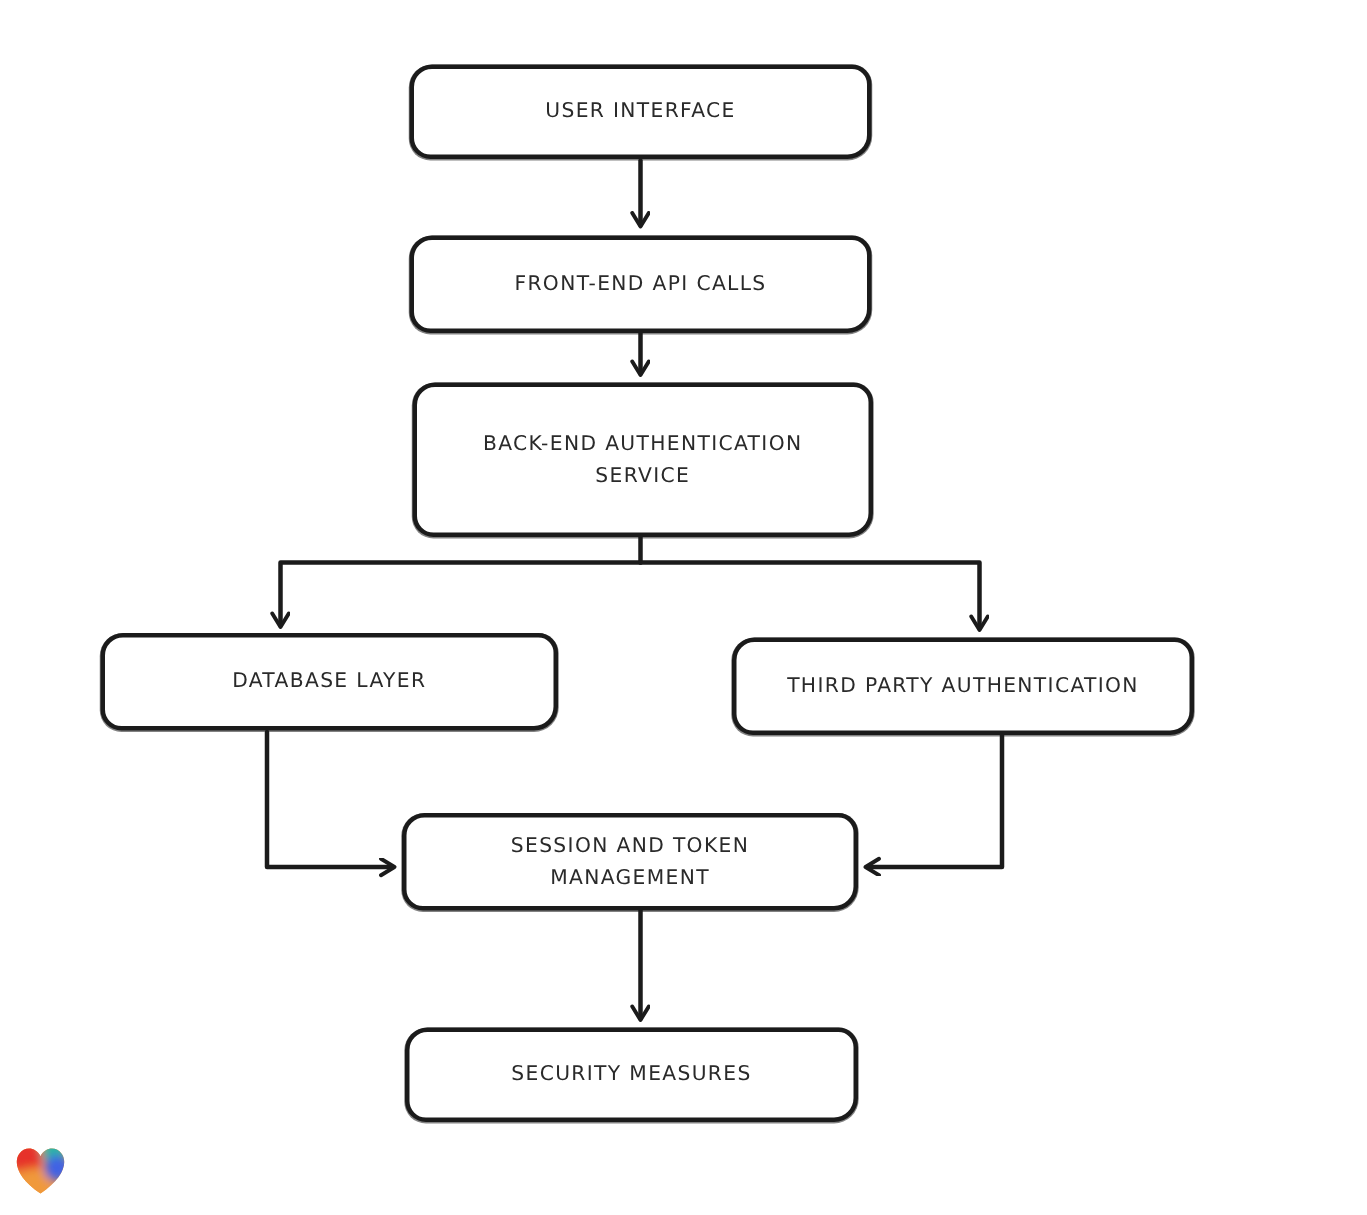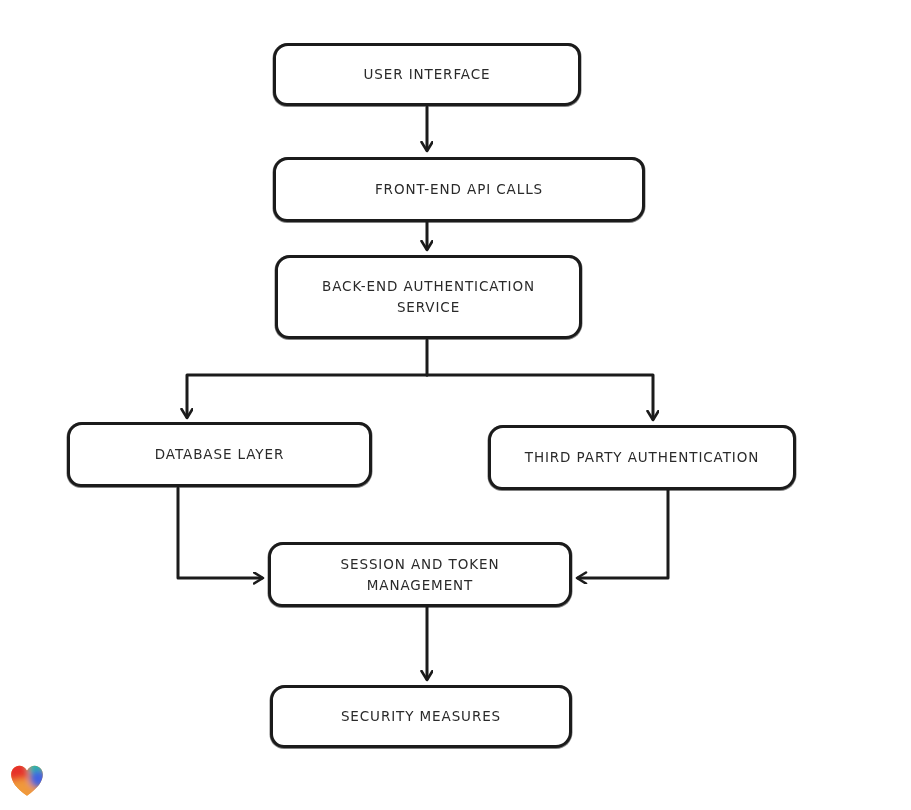--- a/index.html
+++ b/index.html
@@ -24,22 +24,22 @@
     color: #2a2a2a;
     font-size: 13.5px;
     letter-spacing: 0.9px;
     line-height: 1.55;
     box-shadow: 0 0.5px 0 0.5px rgba(27,27,27,0.55);
   }
   .node .label { display: inline-block; }
 
   
   .n-user-interface   { left: 273px; top:  43px; width: 308px; height: 63px; }
-  .n-frontend-api     { left: 273px; top: 157px; width: 372px; height: 65px; }
-  .n-backend-auth     { left: 275px; top: 255px; width: 307px; height: 84px; }
+  .n-frontend-api     { left: 273px; top: 157px; width: 308px; height: 65px; }
+  .n-backend-auth     { left: 275px; top: 255px; width: 307px; height: 103px; }
   .n-backend-auth .label { max-width: 235px; }
   .n-database-layer   { left:  67px; top: 422px; width: 305px; height: 65px; }
   .n-third-party      { left: 452px; top: 425px; width: 308px; height: 65px; margin-left: 36px; }
   .n-session-token    { left: 268px; top: 542px; width: 304px; height: 65px; }
   .n-session-token .label { max-width: 185px; }
   .n-security         { left: 270px; top: 685px; width: 302px; height: 63px; }
 
   .logo {
     position: absolute; left: 7px; top: 760px; width: 40px; height: 40px;
   }

